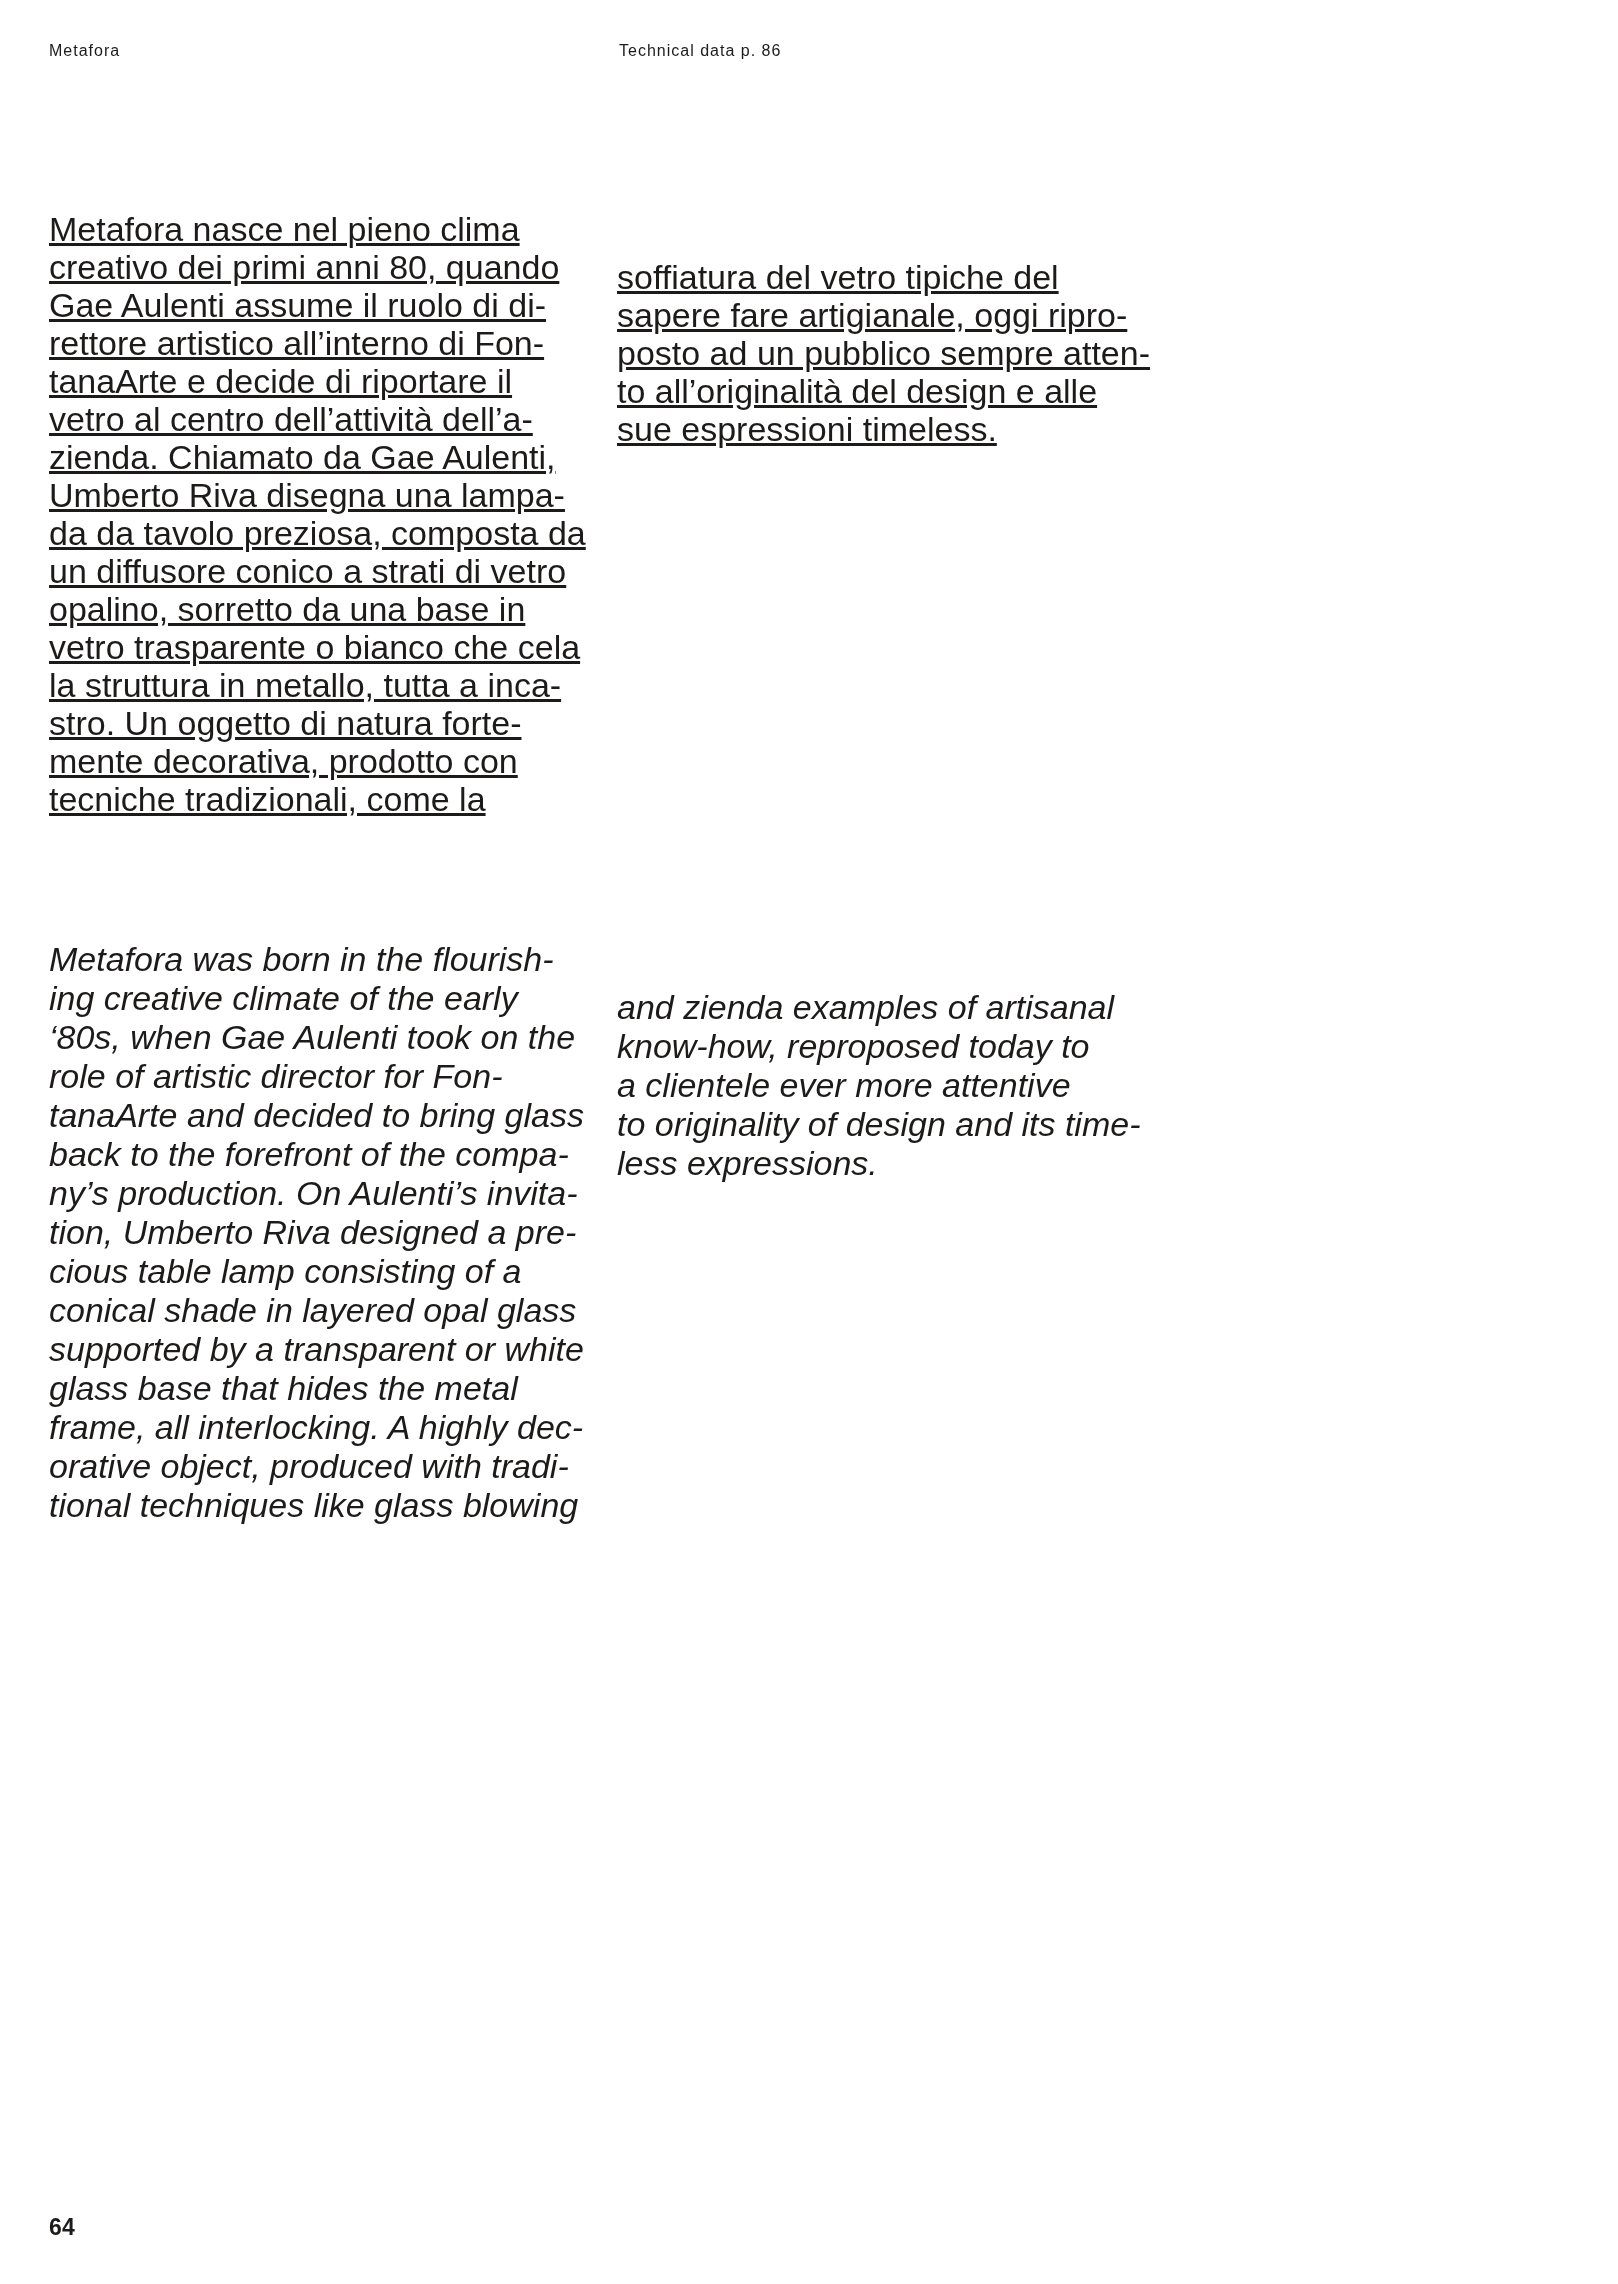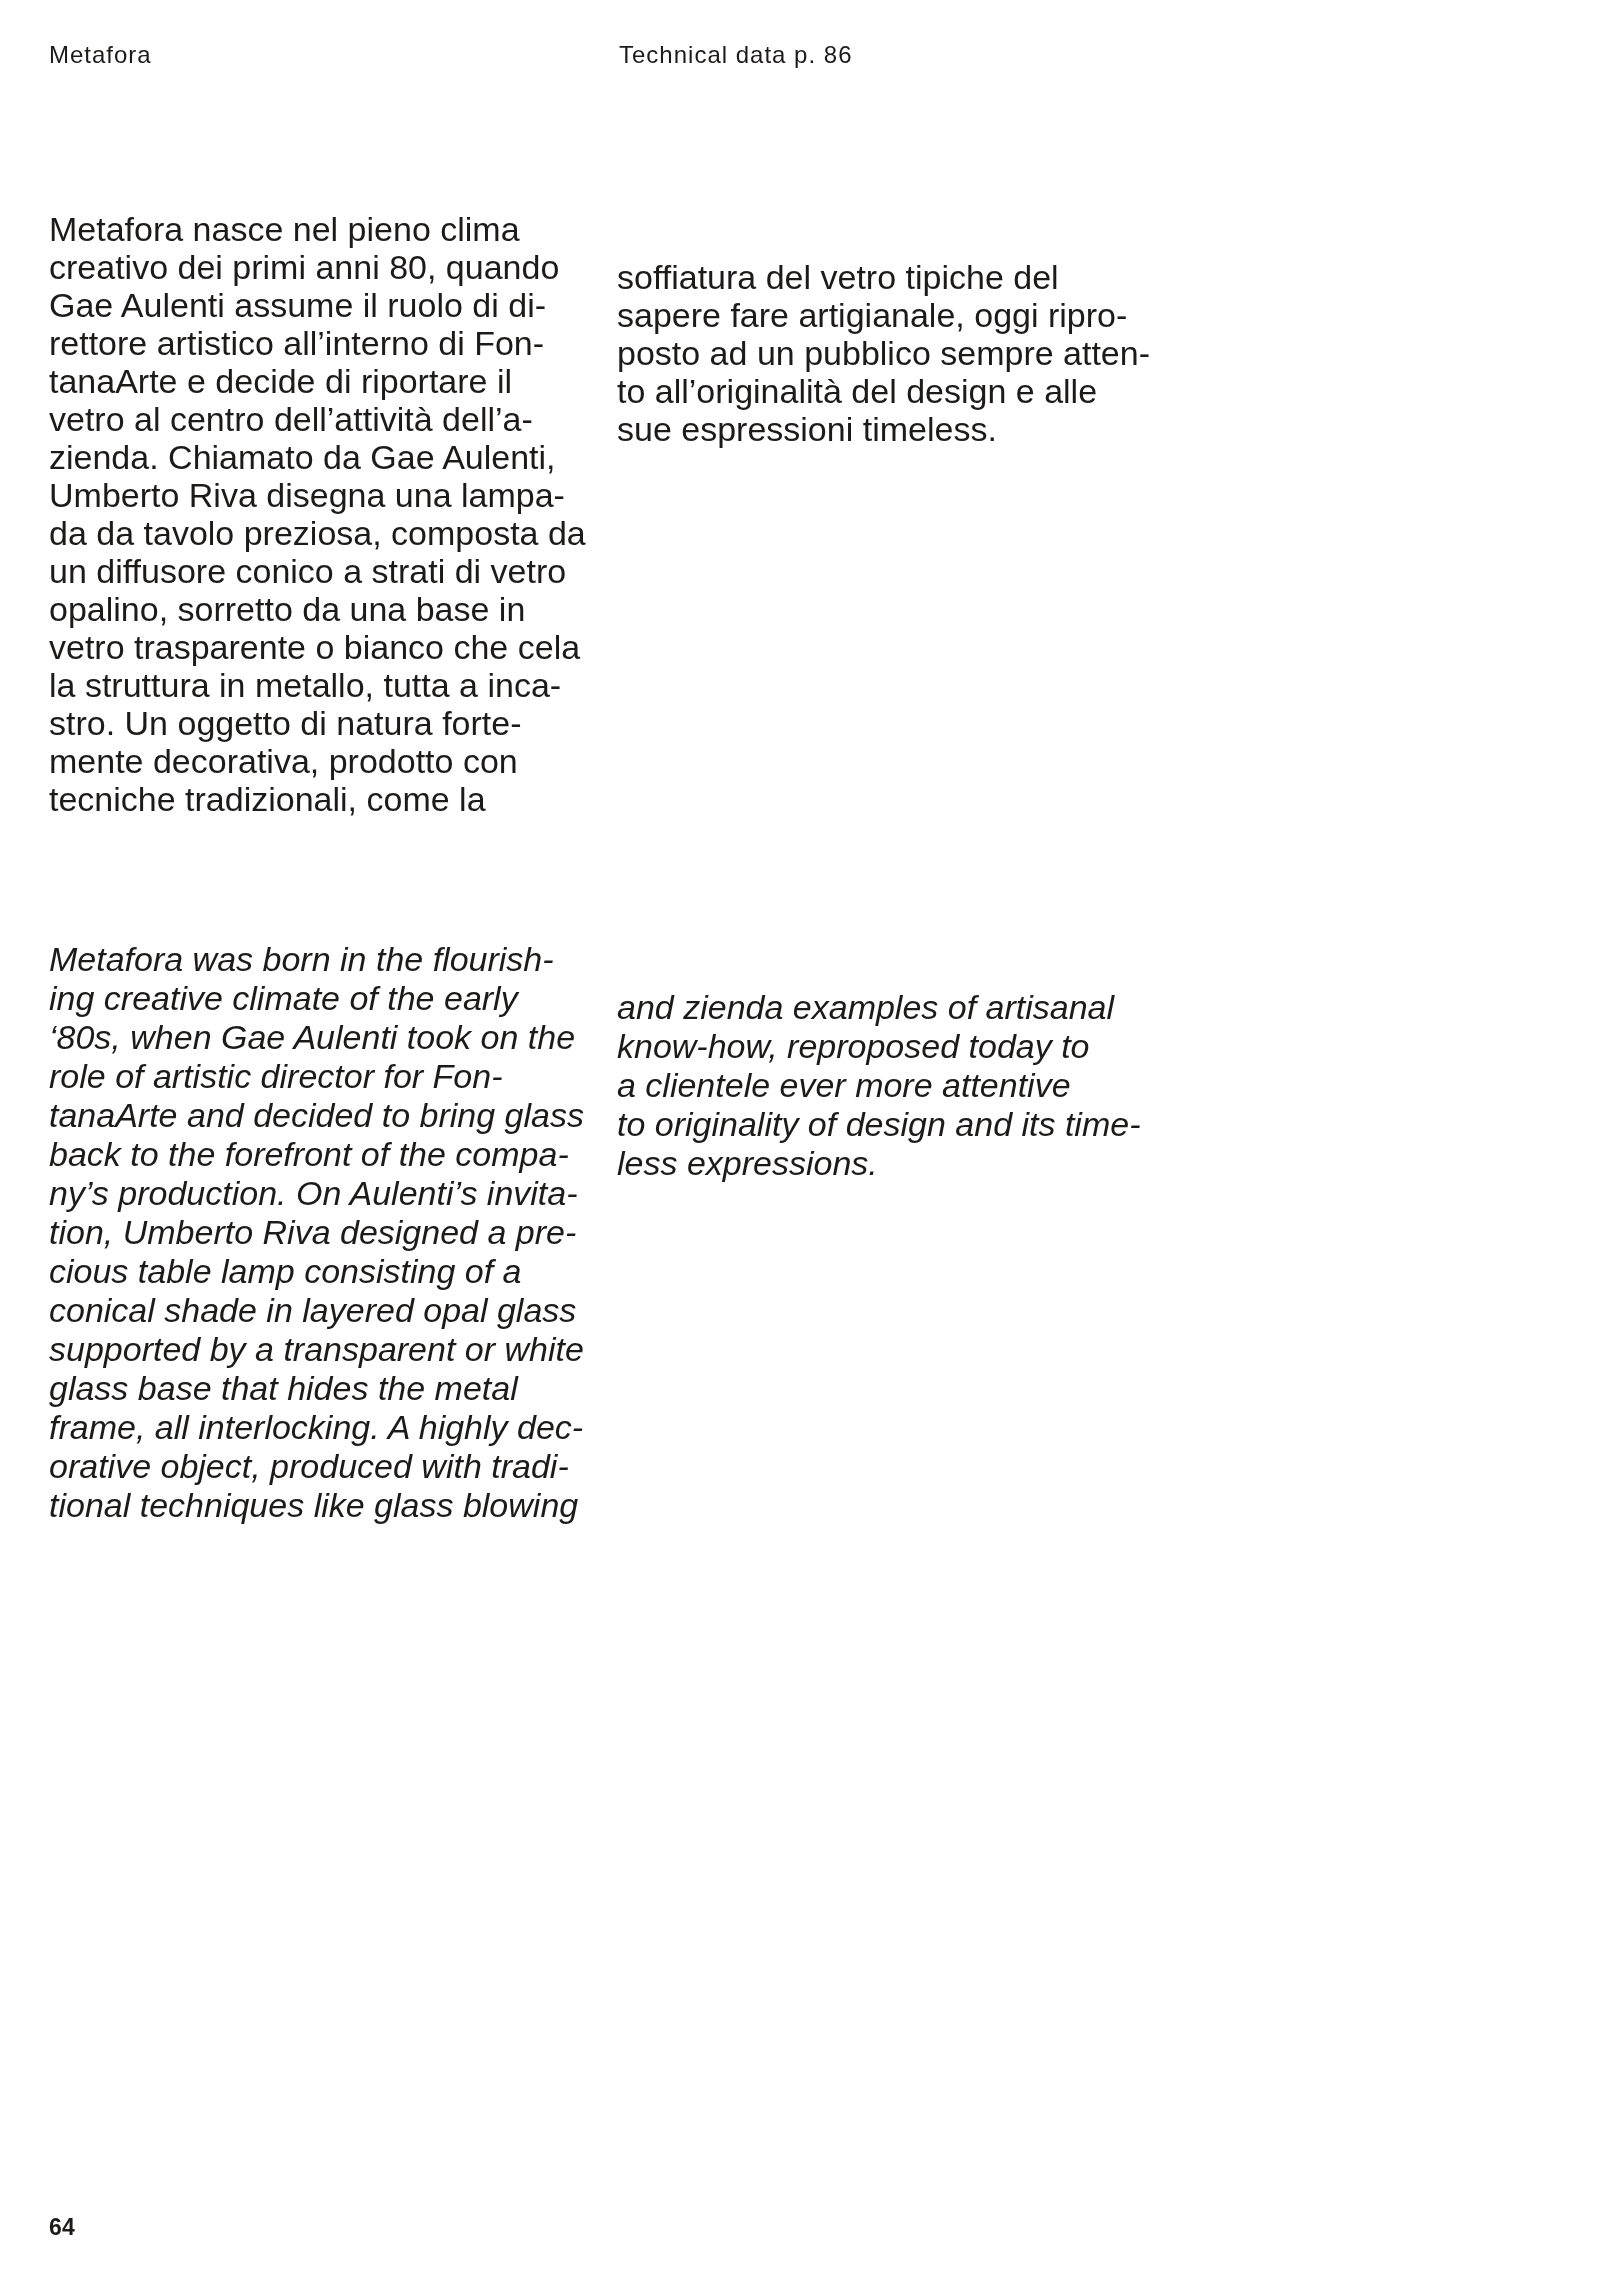--- a/index.html
+++ b/index.html
@@ -12,36 +12,36 @@
     width: 1618px;
     height: 2284px;
     background: var(--page-bg, #ffffff);
     color: var(--text-color, #1d1b1a);
     font-family: "Liberation Sans", "DejaVu Sans", sans-serif;
     overflow: hidden;
   }
   .running-head {
     position: absolute;
     top: 43px;
-    font-size: 24px;
+    font-size: 16px;
     font-weight: 400;
     letter-spacing: 1px;
     line-height: 1;
     white-space: pre;
   }
   .running-head.left  { left: 49px; }
   .running-head.center { left: 619px; }
   .textblock {
     position: absolute;
     white-space: pre;
     font-size: 34px;
     font-weight: 400;
     letter-spacing: 0;
   }
-  .textblock.italian { line-height: 38px; }
+  .textblock.italian { line-height: 38px; text-decoration: underline; }
   .textblock.english { line-height: 39px; font-style: italic; }
   .col-1 { left: 49px; }
   .col-2 { left: 617px; margin-top: 48px; }
   .row-italian { top: 210px; }
   .row-english { top: 940px; }
   .page-number {
     position: absolute;
     left: 49px;
     top: 2216px;
     font-size: 23px;

